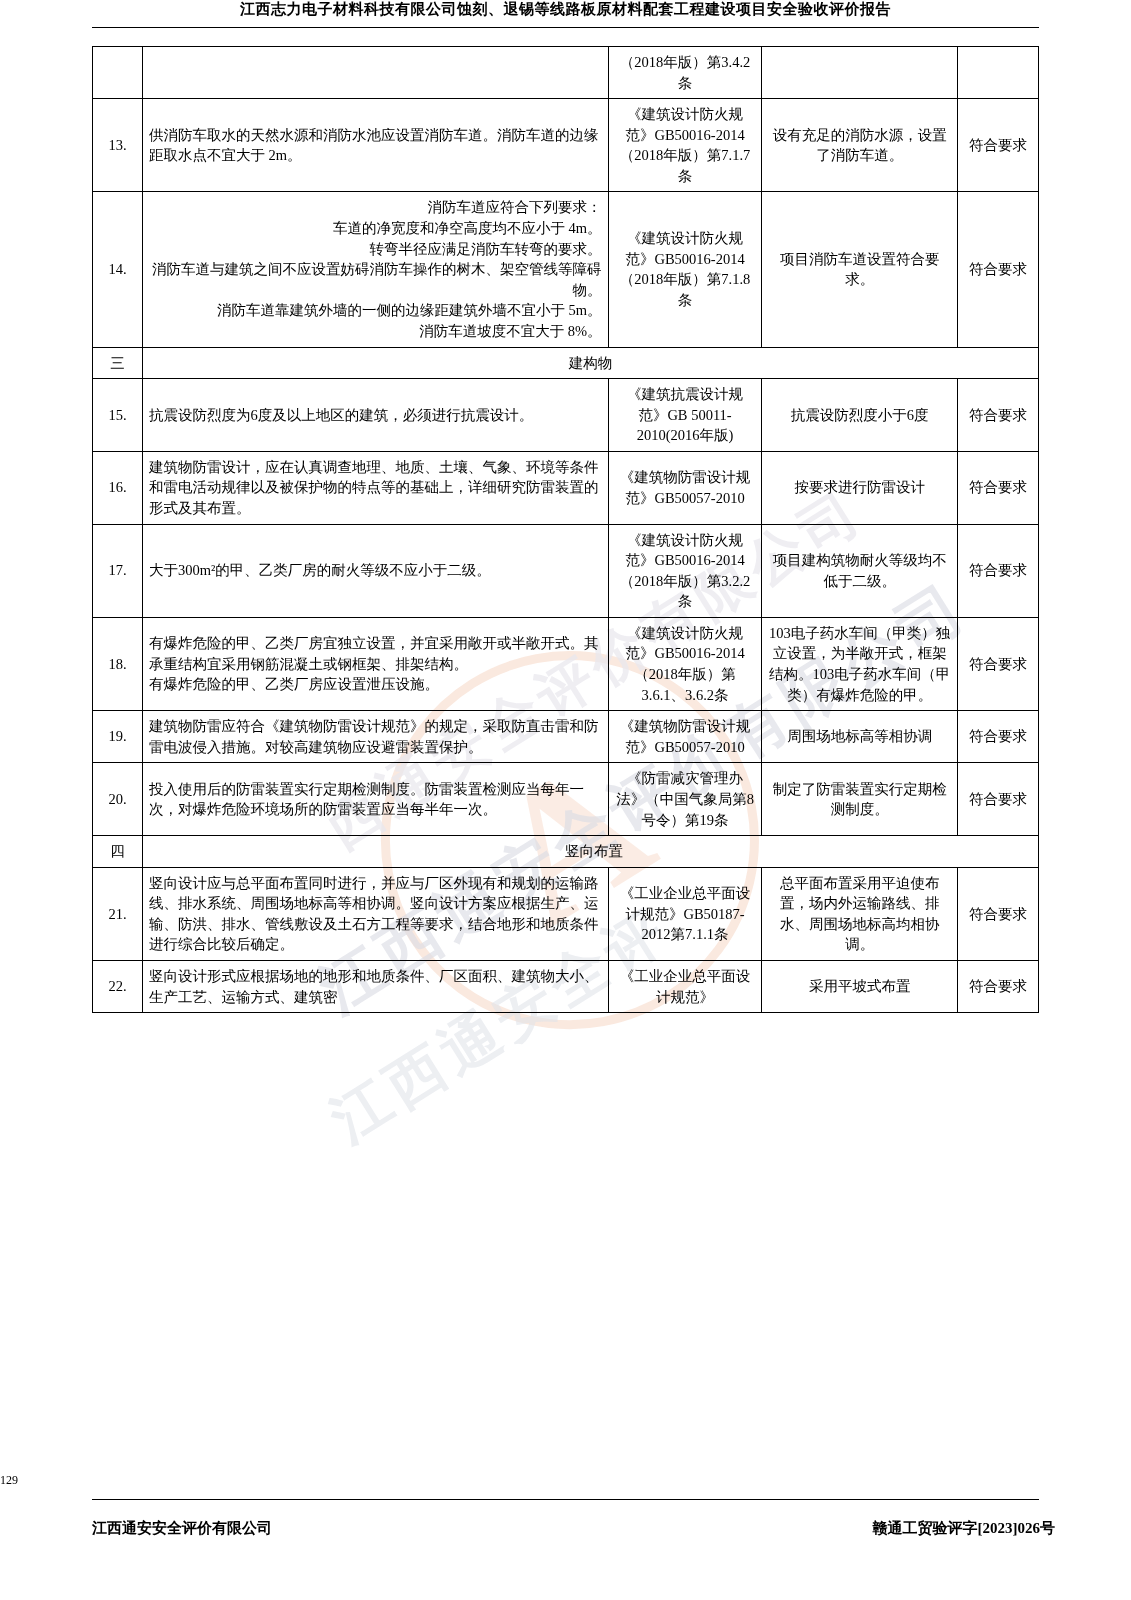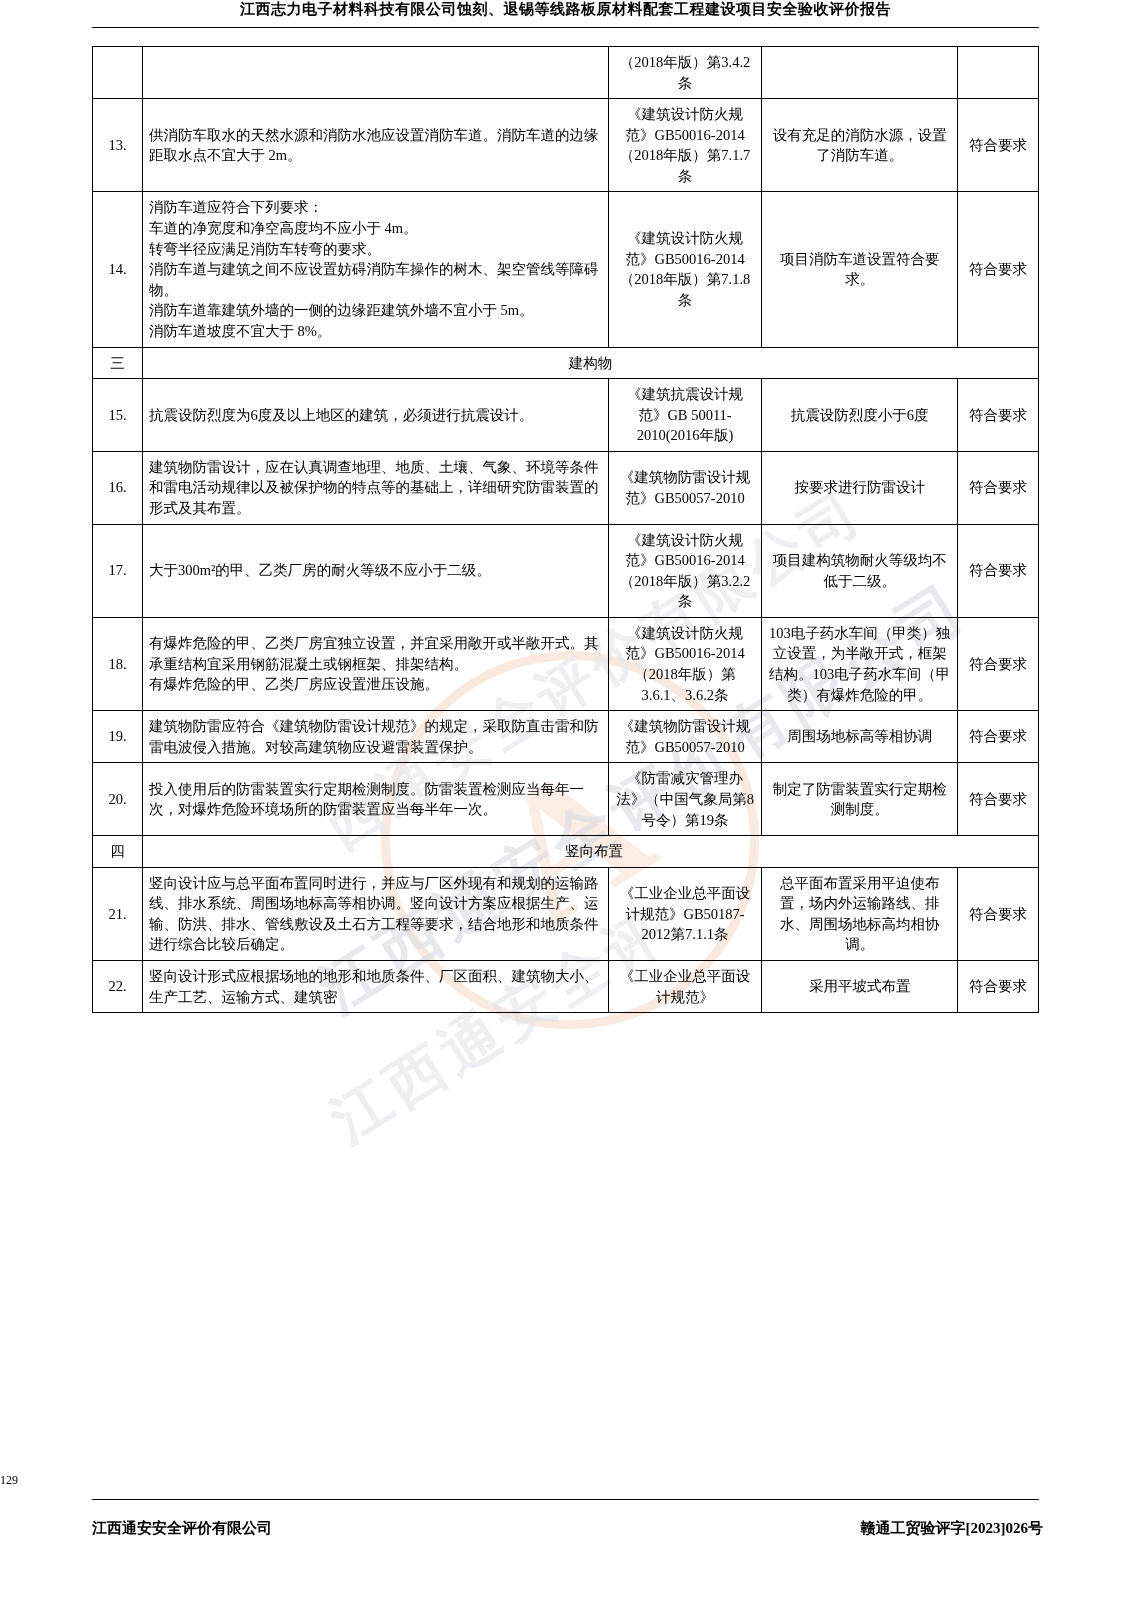--- a/index.html
+++ b/index.html
@@ -118,21 +118,21 @@
     font-family: "Liberation Serif", "DejaVu Serif", serif;
   }
   col.c-no    { width: 48px; }
   col.c-req   { width: 448px; }
   col.c-basis { width: 148px; }
   col.c-desc  { width: 188px; }
   col.c-concl { width: 78px; }
 
   td.no      { text-align: center; }
   td.req     { text-align: left; }
-  td.req.center { text-align: left; }
+  td.req.center { text-align: right; }
   td.basis   { text-align: center; }
   td.desc    { text-align: center; }
   td.concl   { text-align: center; }
   td.section-no { text-align: center; }
   td.section-title { text-align: center; padding-left: 14px; }
   td.section-title.center { text-align: center; padding-left: 13px; }
 
   
   .page-num {
     position: absolute;
@@ -147,21 +147,21 @@
     position: absolute;
     left: 92px;
     right: 92px;
     bottom: 100px;
     border-bottom: 1.2px solid #000;
     z-index: 10;
   }
   .doc-footer {
     position: absolute;
     left: 92px;
-    right: 88px;
+    right: 76px;
     bottom: 62px;
     display: flex;
     justify-content: space-between;
     font-size: 15px;
     z-index: 10;
     font-weight: bold;
   }
 </style>
 </head>
 <body>

